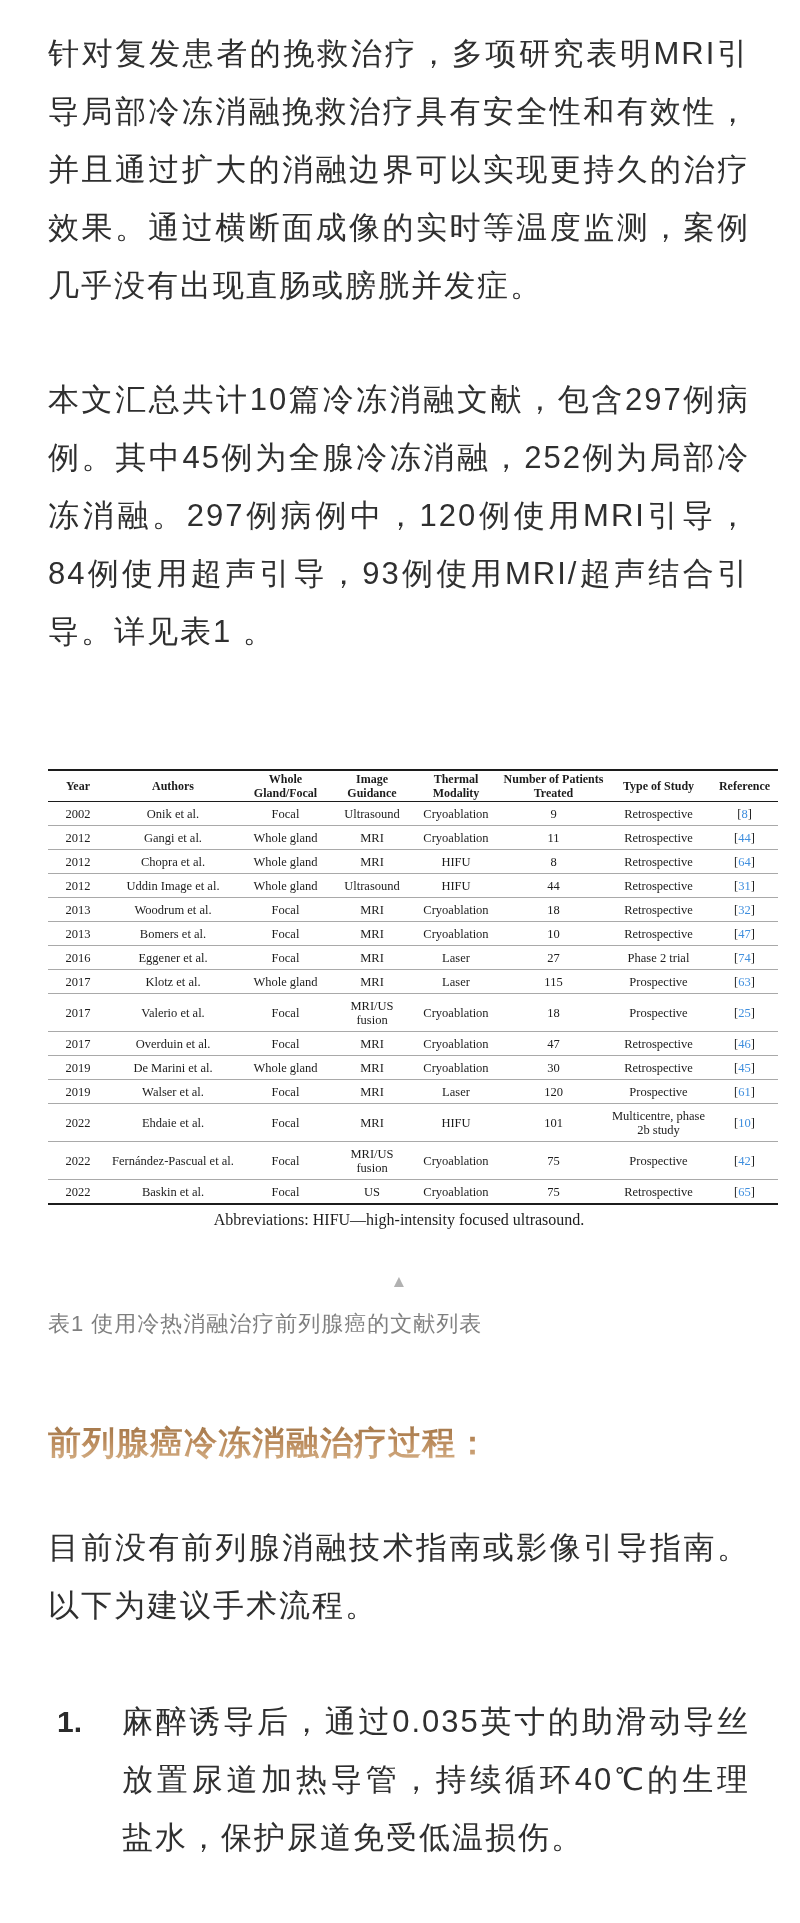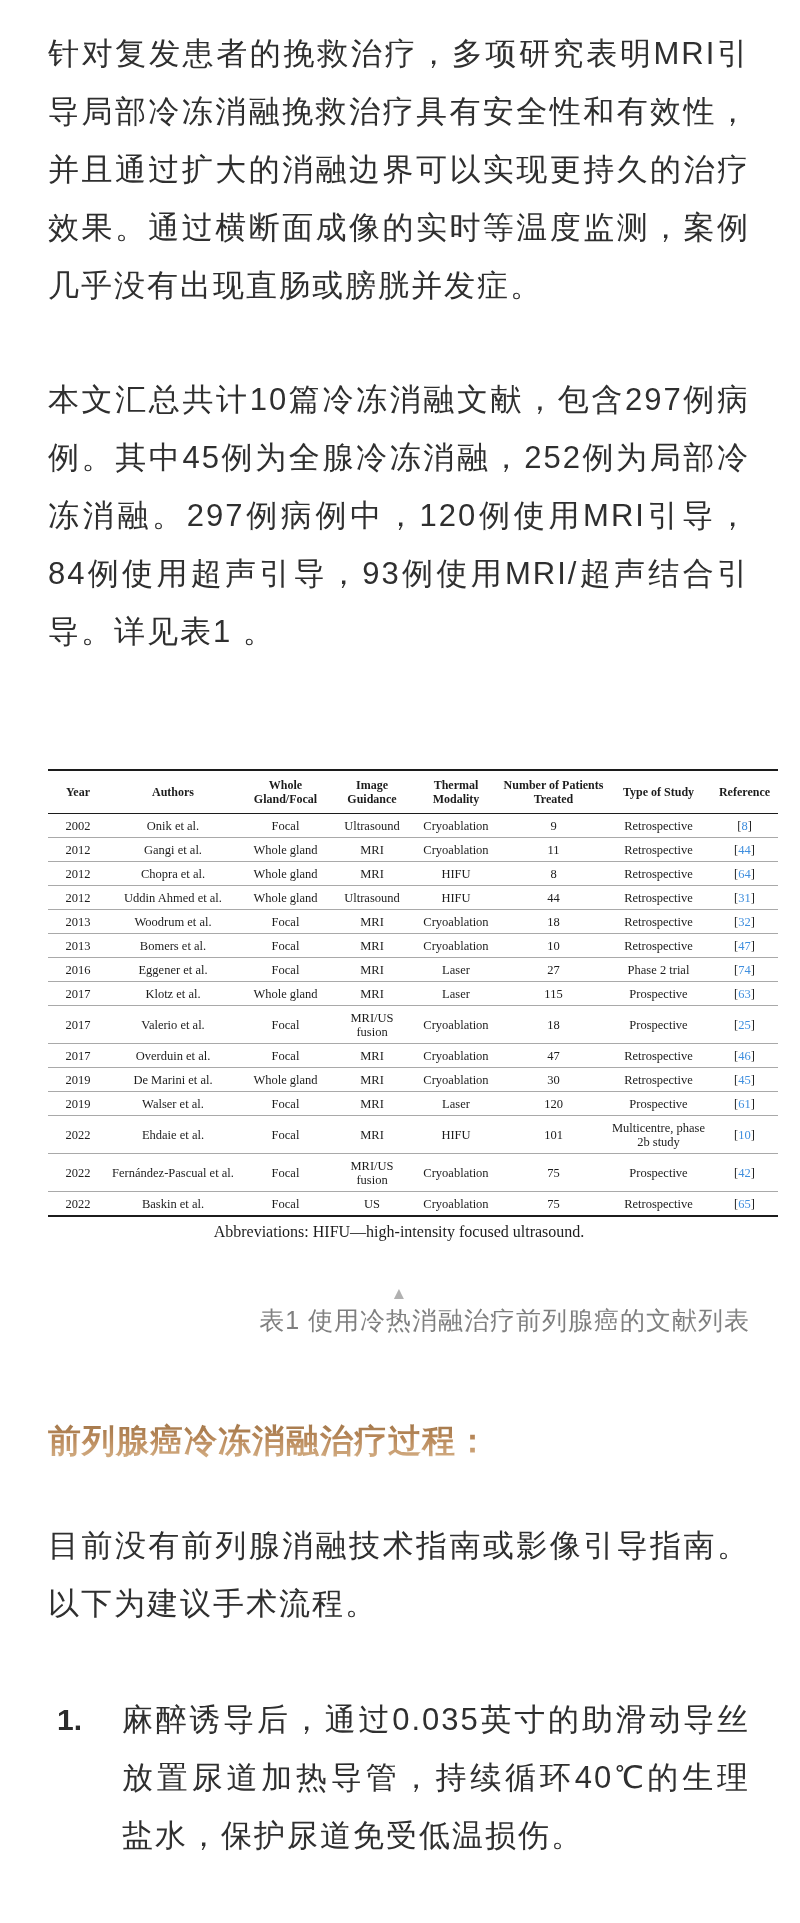--- a/index.html
+++ b/index.html
@@ -33,21 +33,21 @@
     font-family: "Liberation Serif", serif;
     color: #1c1c1c;
     border-top: 2px solid #1c1c1c;
     border-bottom: 2px solid #1c1c1c;
   }
   .lit-table th {
     font-weight: bold;
     font-size: 12px;
     line-height: 14px;
     vertical-align: middle;
-    padding: 7px 2px;
+    padding: 1px 2px;
     border-bottom: 1.5px solid #1c1c1c;
   }
   .lit-table td {
     font-size: 12.5px;
     line-height: 14px;
     text-align: center;
     vertical-align: middle;
     padding: 4.5px 2px;
     border-top: 1px solid #a9a9a9;
     word-wrap: break-word;
@@ -68,23 +68,23 @@
     display: block;
     text-align: center;
     margin-top: 44px;
     font-size: 17px;
     color: #b1b1b1;
     line-height: 18px;
     cursor: pointer;
     user-select: none;
   }
   .fig-caption {
-    margin-top: 1px;
-    text-align: right;
-    font-size: 25px;
+    margin-top: 18px;
+    text-align: left;
+    font-size: 22px;
     letter-spacing: 1px;
     color: #7f7f7f;
   }
 
   
   .gold-heading {
     margin-top: 82px;
     font-family: "Liberation Serif", serif;
     font-weight: bold;
     font-size: 33px;
@@ -179,21 +179,21 @@
             <td>Chopra et al.</td>
             <td>Whole gland</td>
             <td>MRI</td>
             <td>HIFU</td>
             <td>8</td>
             <td>Retrospective</td>
             <td><span class="ref">[<span class="refnum">64</span>]</span></td>
           </tr>
           <tr>
             <td>2012</td>
-            <td>Uddin Ahmed et al.</td>
+            <td>Uddin Image et al.</td>
             <td>Whole gland</td>
             <td>Ultrasound</td>
             <td>HIFU</td>
             <td>44</td>
             <td>Retrospective</td>
             <td><span class="ref">[<span class="refnum">31</span>]</span></td>
           </tr>
           <tr>
             <td>2013</td>
             <td>Woodrum et al.</td>

